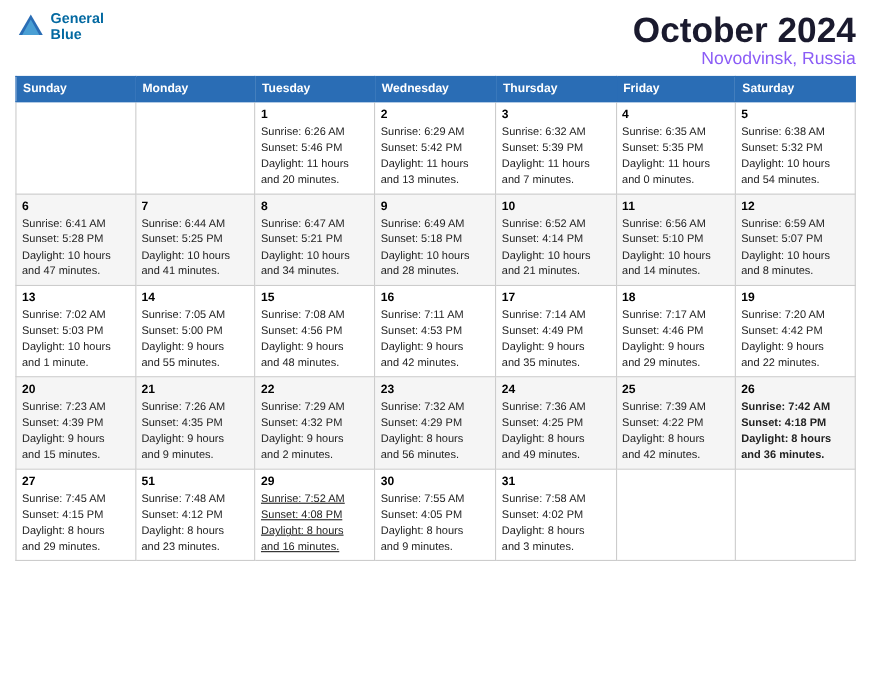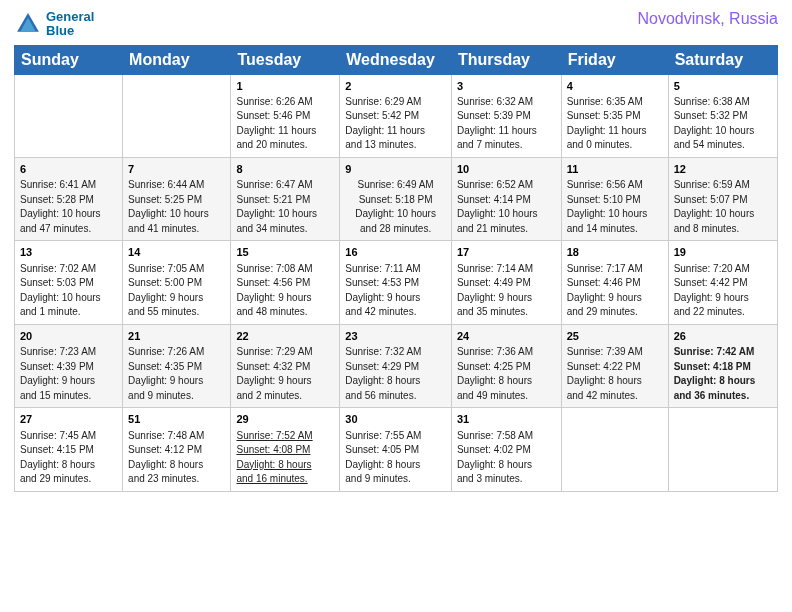--- a/index.html
+++ b/index.html
@@ -53,21 +53,21 @@
     .calendar {
       width: 100%;
       border-collapse: collapse;
       font-size: 10.5px;
     }
     .calendar thead tr th {
       background-color: #2a6db5;
       color: #fff;
       text-align: left;
       padding: 5px 6px;
-      font-size: 16px;
+      font-size: 11px;
       font-weight: bold;
       border: 1px solid #2a6db5;
     }
     .calendar tbody tr td {
       vertical-align: top;
       padding: 4px 5px;
       border: 1px solid #ccc;
       width: 113px;
       min-height: 70px;
       background: #fff;
@@ -103,20 +103,21 @@
       <svg class="logo-icon" viewBox="0 0 36 36">
         <polygon points="18,4 32,28 4,28" fill="#2a6db5"></polygon>
         <polygon points="18,10 28,28 8,28" fill="#4a9fd4"></polygon>
       </svg>
       <div class="logo-text">
         <div>General</div>
         <div>Blue</div>
       </div>
     </div>
     <div class="title-block">
+      <div class="month-title">October 2024</div>
       <div class="location-title">Novodvinsk, Russia</div>
     </div>
   </div>
 
   <table class="calendar">
     <thead>
       <tr>
         <th>Sunday</th>
         <th>Monday</th>
         <th>Tuesday</th>
@@ -183,21 +184,21 @@
           </td>
           <td>
             <span class="day-num">8</span>
             <div class="day-detail" style="white-space: pre-line;">Sunrise: 6:47 AM
 Sunset: 5:21 PM
 Daylight: 10 hours
 and 34 minutes.</div>
           </td>
           <td>
             <span class="day-num">9</span>
-            <div class="day-detail" style="white-space: pre-line; text-align: center;">Sunrise: 6:49 AM
+            <div class="day-detail" style="white-space: pre-line;">Sunrise: 6:49 AM
 Sunset: 5:18 PM
 Daylight: 10 hours
 and 28 minutes.</div>
           </td>
           <td>
             <span class="day-num">10</span>
             <div class="day-detail" style="white-space: pre-line;">Sunrise: 6:52 AM
 Sunset: 4:14 PM
 Daylight: 10 hours
 and 21 minutes.</div>

